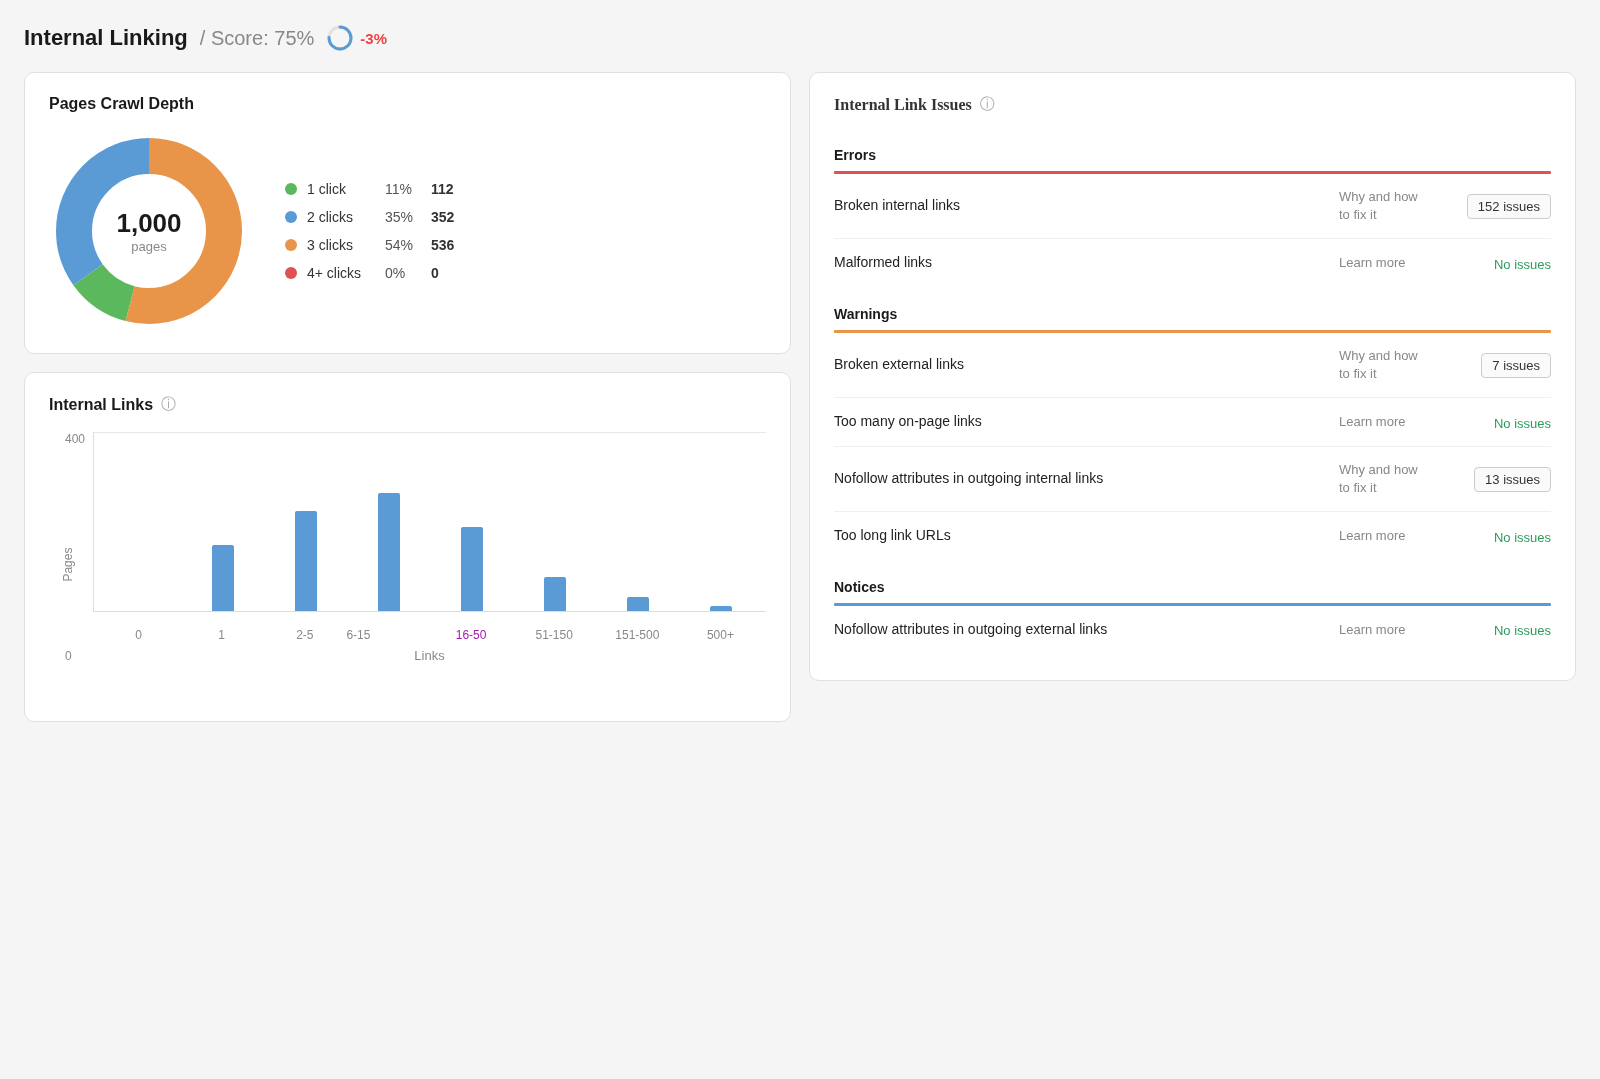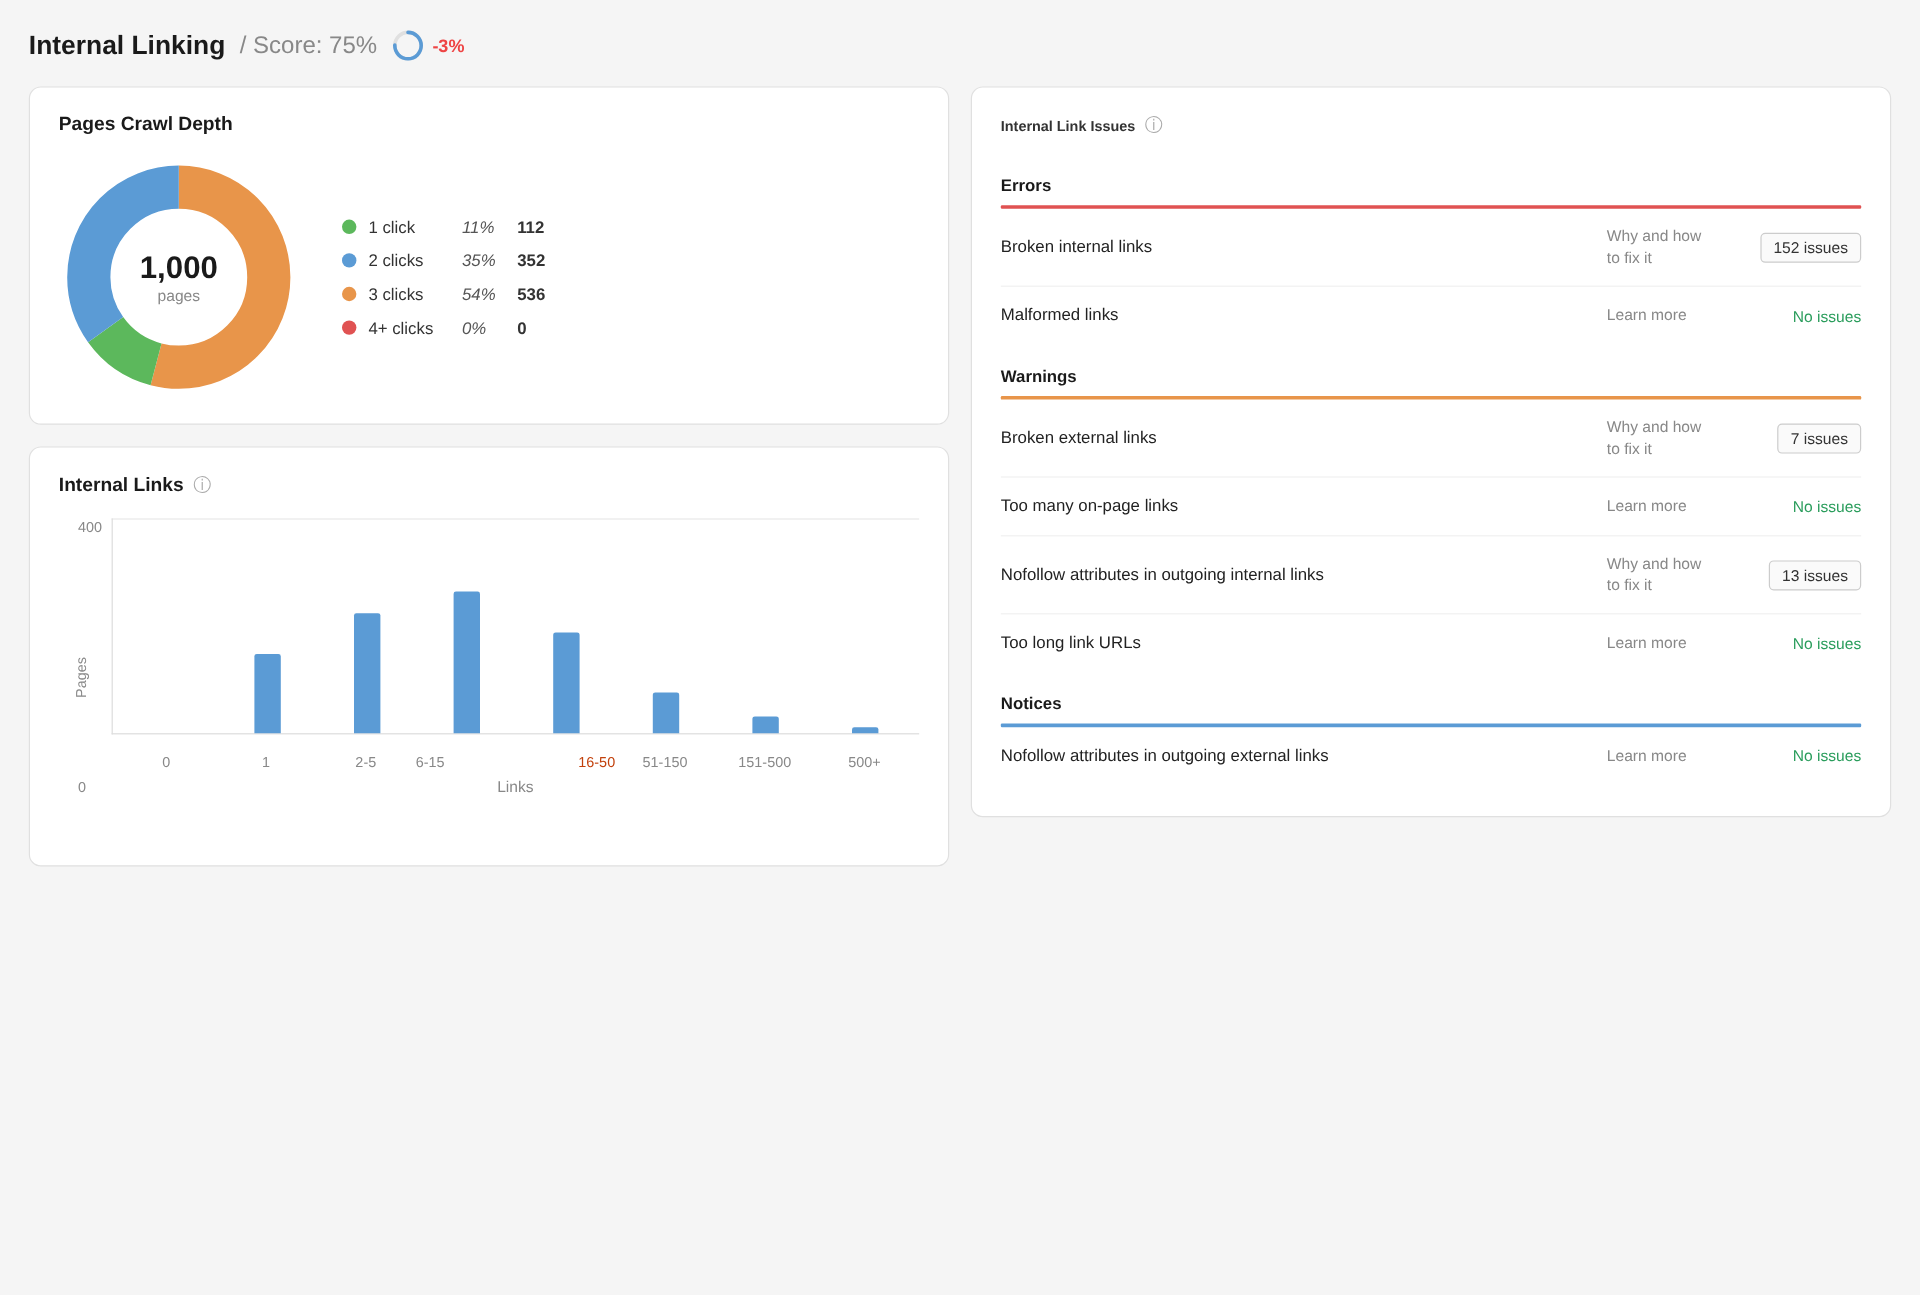--- a/index.html
+++ b/index.html
@@ -117,21 +117,20 @@
     }
     .legend-label {
       font-size: 14px;
       color: #333;
       min-width: 68px;
     }
     .legend-pct {
       font-size: 14px;
       color: #555;
       min-width: 36px;
-      font-style: italic;
     }
     .legend-count {
       font-size: 14px;
       color: #333;
       font-weight: 600;
     }
 
     
     .tab-row {
       display: flex;
@@ -177,22 +176,23 @@
       border: 1px solid #e0e0e0;
       padding: 22px 24px;
     }
     .issues-title-row {
       display: flex;
       align-items: center;
       gap: 8px;
       margin-bottom: 18px;
     }
     .issues-title {
-      font-size: 12px;
+      font-size: 16px;
       font-weight: 700;
+      font-family: Liberation Serif, serif;
     }
     .section-header {
       font-weight: 700;
       font-size: 14px;
       margin-bottom: 0;
       padding-bottom: 8px;
       color: #1a1a1a;
     }
     .section-divider {
       height: 3px;
@@ -383,21 +383,21 @@
             <div class="bar-group" style="flex:1; display:flex; flex-direction:column; align-items:center;">
               <div class="bar" style="height:5px;width:22px;background:#5b9bd5;border-radius:2px 2px 0 0;"></div>
             </div>
           </div>
 
           <div style="position:absolute; bottom:-30px; left:0; right:0; display:flex; padding:0 4px;">
             <div style="flex:1; text-align:center; font-size:12px; color:#888;">0</div>
             <div style="flex:1; text-align:center; font-size:12px; color:#888;">1</div>
             <div style="flex:1; text-align:center; font-size:12px; color:#888;">2-5</div>
             <div style="flex:1; text-align:left; font-size:12px; color:#888;">6-15</div>
-            <div style="flex:1; text-align:right; font-size:12px; color:#c2410c;">16-50</div>
+            <div style="flex:1; text-align:center; font-size:12px; color:#a21caf;">16-50</div>
             <div style="flex:1; text-align:center; font-size:12px; color:#888;">51-150</div>
             <div style="flex:1; text-align:center; font-size:12px; color:#888;">151-500</div>
             <div style="flex:1; text-align:center; font-size:12px; color:#888;">500+</div>
           </div>
         </div>
 
         <div style="text-align:center; font-size:13px; color:#888; margin-top:36px;">Links</div>
       </div>
     </div>
 

